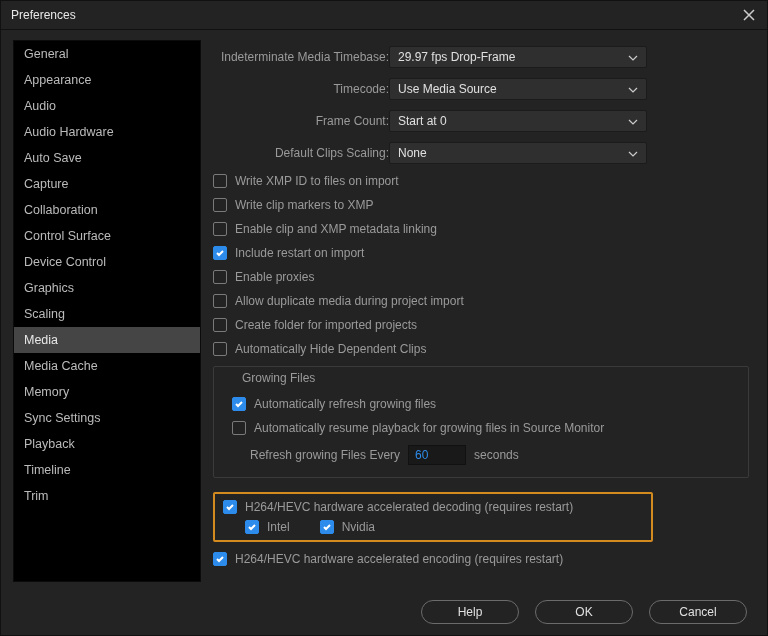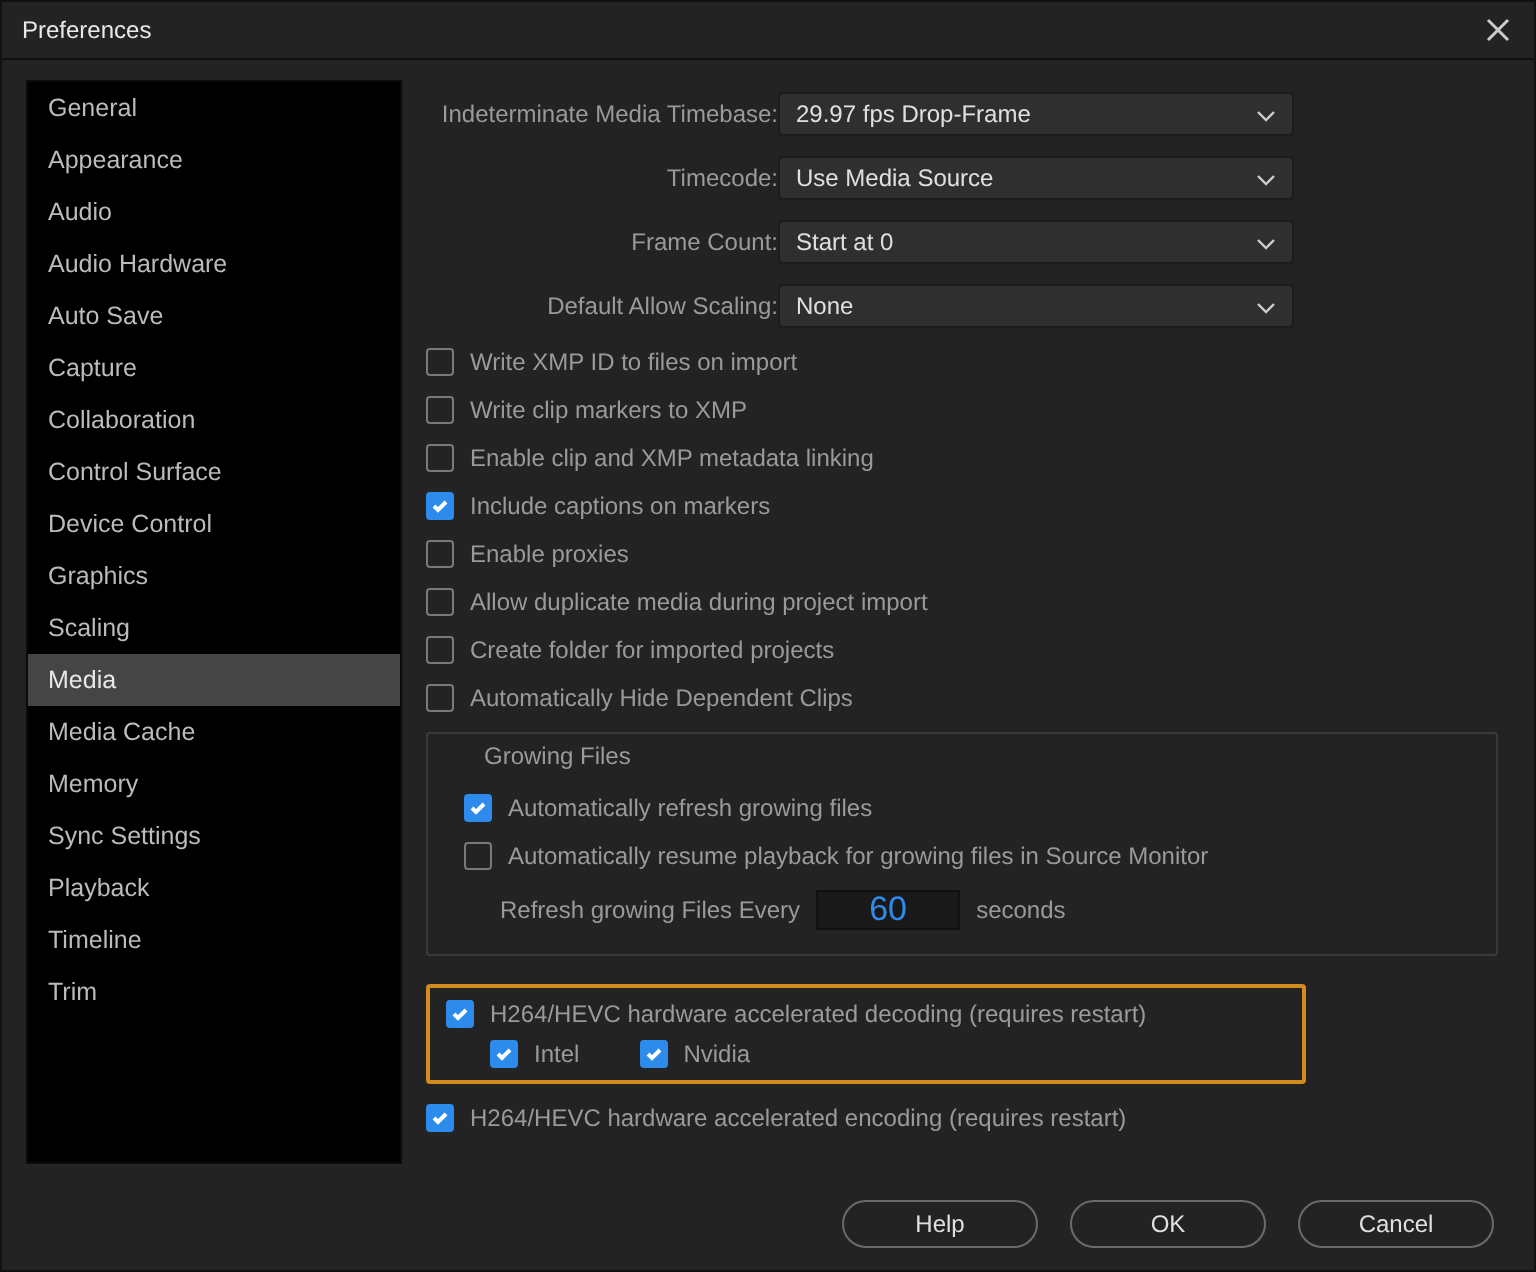--- a/index.html
+++ b/index.html
@@ -129,25 +129,24 @@
   }
   .refresh-row {
     display:flex; align-items:center; gap:8px;
     margin-top:6px;
     margin-left:24px;
     color:#9a9a9a;
   }
   .num-input {
     background:#191919;
     border:1px solid #111;
-    width:72px; height:20px;
+    width:58px; height:20px;
     color:#2d8ceb;
     padding:0 6px;
-    font-size:17px;
-    text-align:center;
+    font-size:12px;
   }
   .highlight-box {
     border:2px solid #d38a1e;
     border-radius:2px;
     margin-top:14px;
     padding:6px 8px 6px 8px;
     width: 440px;
   }
   .gpu-row {
     display:flex; gap:30px;
@@ -233,21 +232,21 @@
         <span class="lbl">Frame Count:</span>
         <div class="dropdown">
           <span>Start at 0</span>
           <span class="chev"><svg width="10" height="6" viewBox="0 0 10 6" fill="none" stroke-width="1.2">
                 <path d="M1 1 L5 5 L9 1"></path>
               </svg></span>
         </div>
       </div>
 
       <div class="row-dd">
-        <span class="lbl">Default Allow Scaling:</span>
+        <span class="lbl">Default Clips Scaling:</span>
         <div class="dropdown">
           <span>None</span>
           <span class="chev"><svg width="10" height="6" viewBox="0 0 10 6" fill="none" stroke-width="1.2">
                 <path d="M1 1 L5 5 L9 1"></path>
               </svg></span>
         </div>
       </div>
 
       <div id="checks-area">
           <div class="cb-row">
@@ -261,21 +260,21 @@
           <div class="cb-row">
             <span class="checkbox"></span>
             <span>Enable clip and XMP metadata linking</span>
           </div>
           <div class="cb-row">
             <span class="checkbox checked">
               <svg width="10" height="10" viewBox="0 0 10 10" fill="none" stroke-width="2">
                 <path d="M2 5 L4 7 L8 3"></path>
               </svg>
             </span>
-            <span>Include captions on markers</span>
+            <span>Include restart on import</span>
           </div>
           <div class="cb-row">
             <span class="checkbox"></span>
             <span>Enable proxies</span>
           </div>
           <div class="cb-row">
             <span class="checkbox"></span>
             <span>Allow duplicate media during project import</span>
           </div>
           <div class="cb-row">

